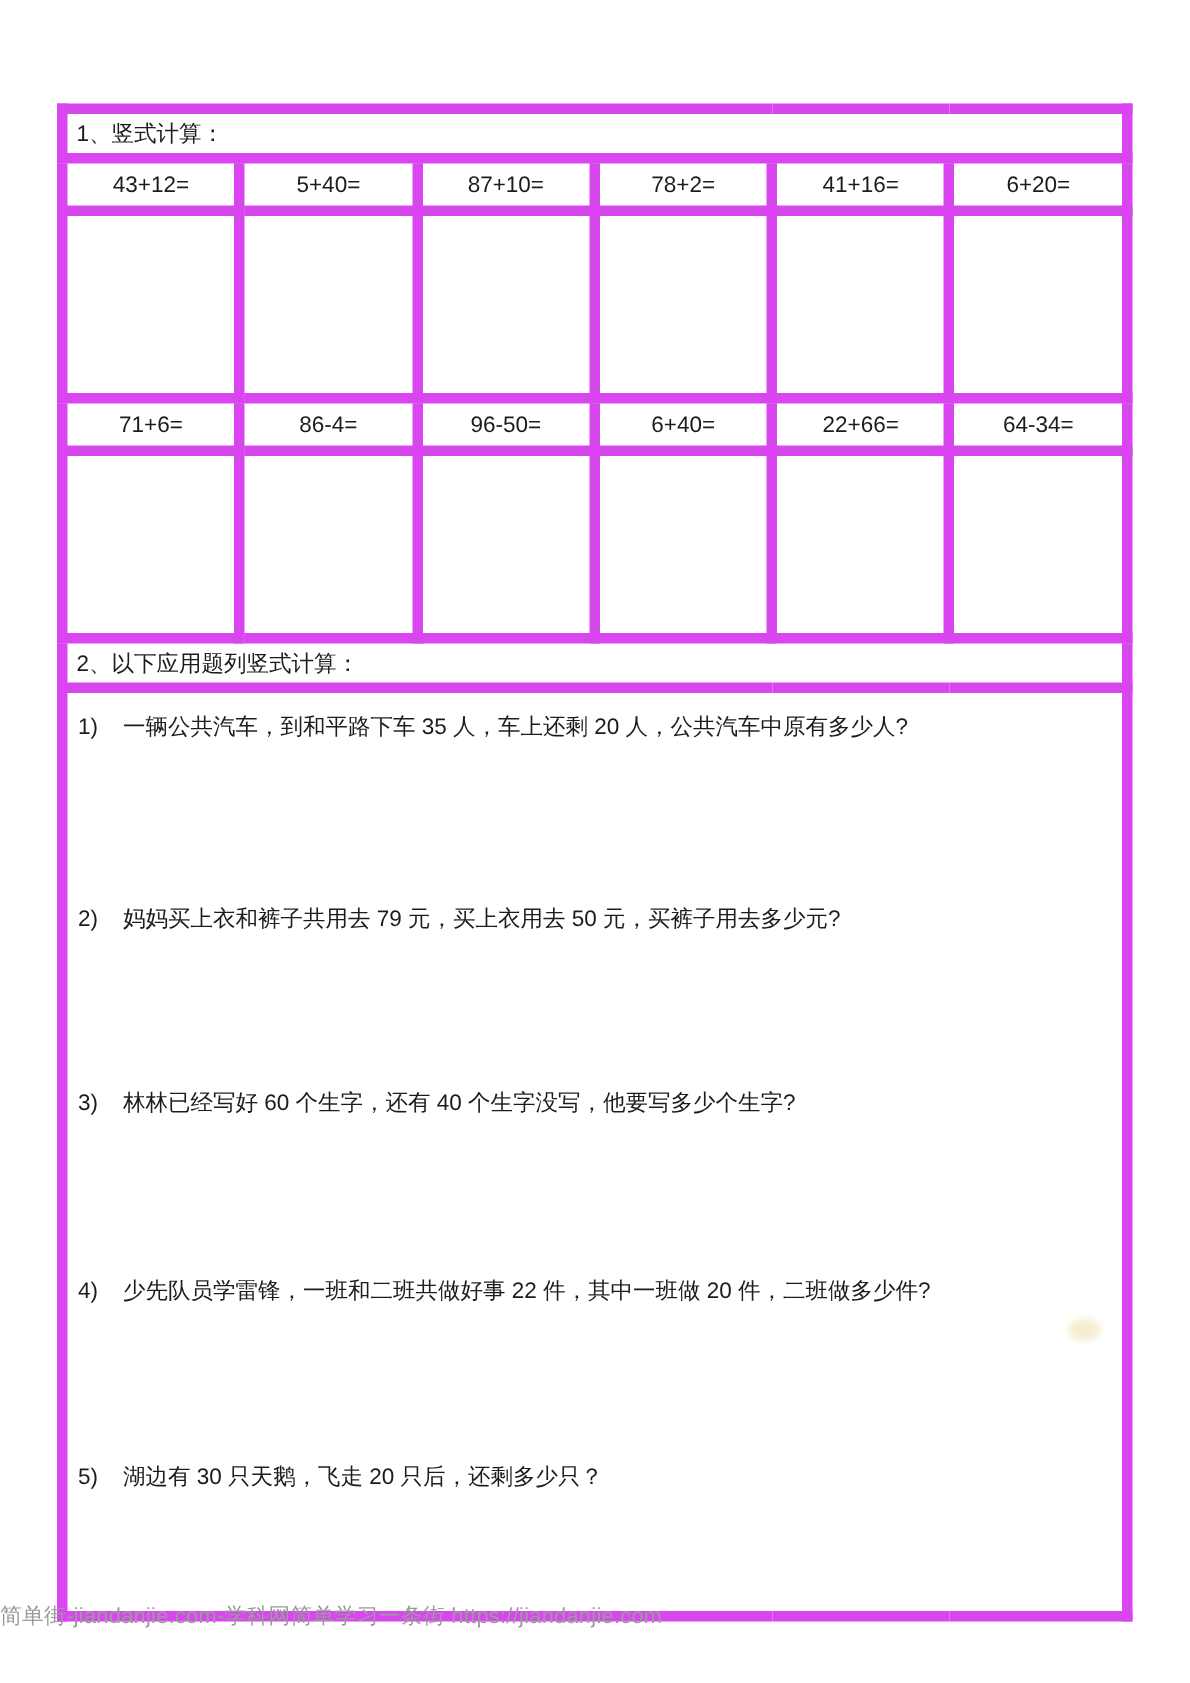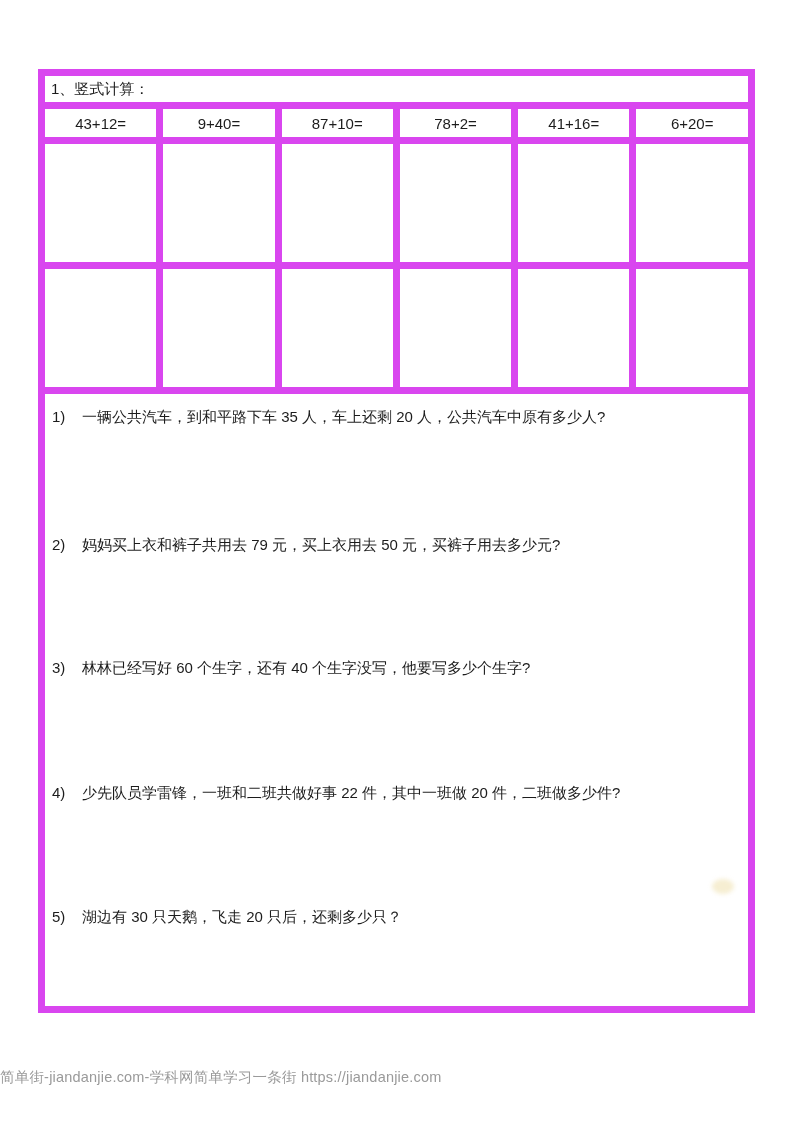--- a/index.html
+++ b/index.html
@@ -105,41 +105,52 @@
     <col style="width:16.66%">
       <col style="width:16.66%">
       <col style="width:16.7%">
   </colgroup>
   <tbody>
     <tr class="section-header-row">
       <td colspan="6">1、竖式计算：</td>
     </tr>
     <tr class="problem-row">
       <td>43+12=</td>
-      <td>9+40=</td>
+      <td>5+40=</td>
       <td>87+10=</td>
       <td>78+2=</td>
       <td>41+16=</td>
       <td>6+20=</td>
     </tr>
     <tr class="workspace-row">
       <td></td>
       <td></td>
       <td></td>
       <td></td>
       <td></td>
       <td></td>
     </tr>
+    <tr class="problem-row">
+      <td>71+6=</td>
+      <td>86-4=</td>
+      <td>96-50=</td>
+      <td>6+40=</td>
+      <td>22+66=</td>
+      <td>64-34=</td>
+    </tr>
     <tr class="workspace-row">
       <td></td>
       <td></td>
       <td></td>
       <td></td>
       <td></td>
       <td></td>
+    </tr>
+    <tr class="section-header-row">
+      <td colspan="6">2、以下应用题列竖式计算：</td>
     </tr>
     <tr>
       <td colspan="6" class="word-problems-cell">
         <div class="word-problems-wrap">
           <div class="word-problem wp-0">
             <span class="p-num">1)</span>
             <span class="p-text">一辆公共汽车，到和平路下车 35 人，车上还剩 20 人，公共汽车中原有多少人?</span>
           </div>
           <div class="word-problem wp-1">
             <span class="p-num">2)</span>

